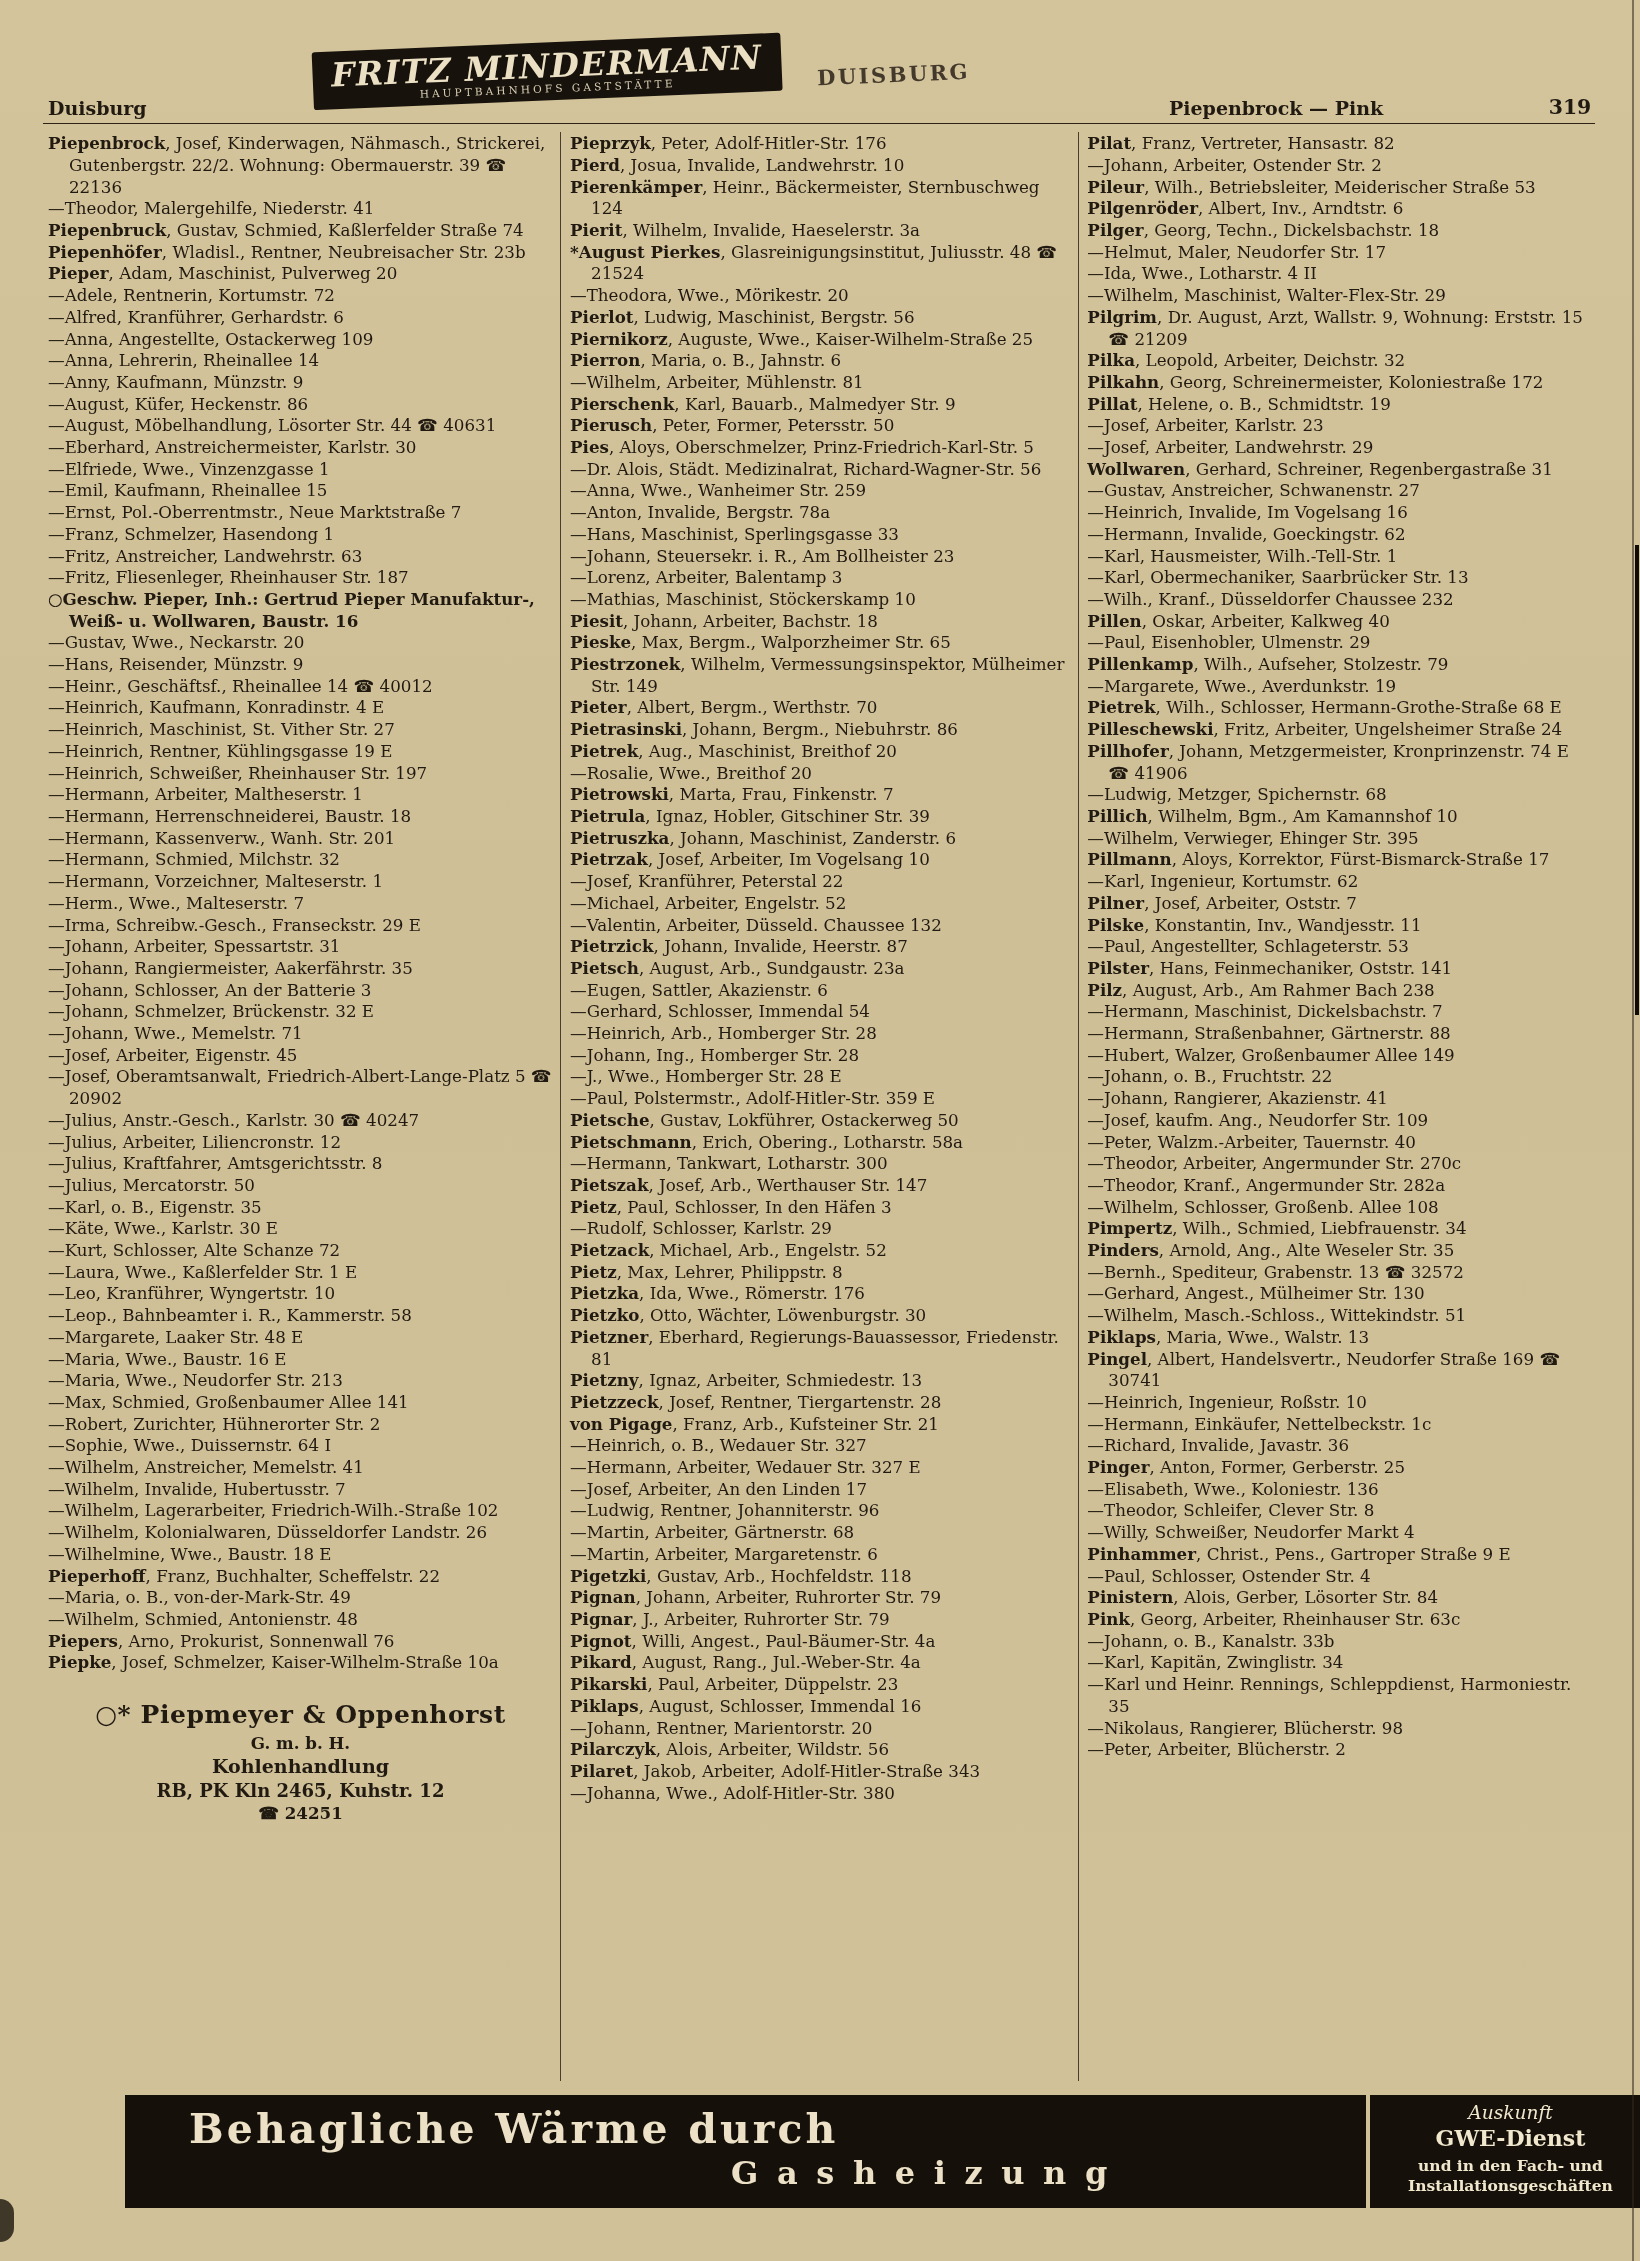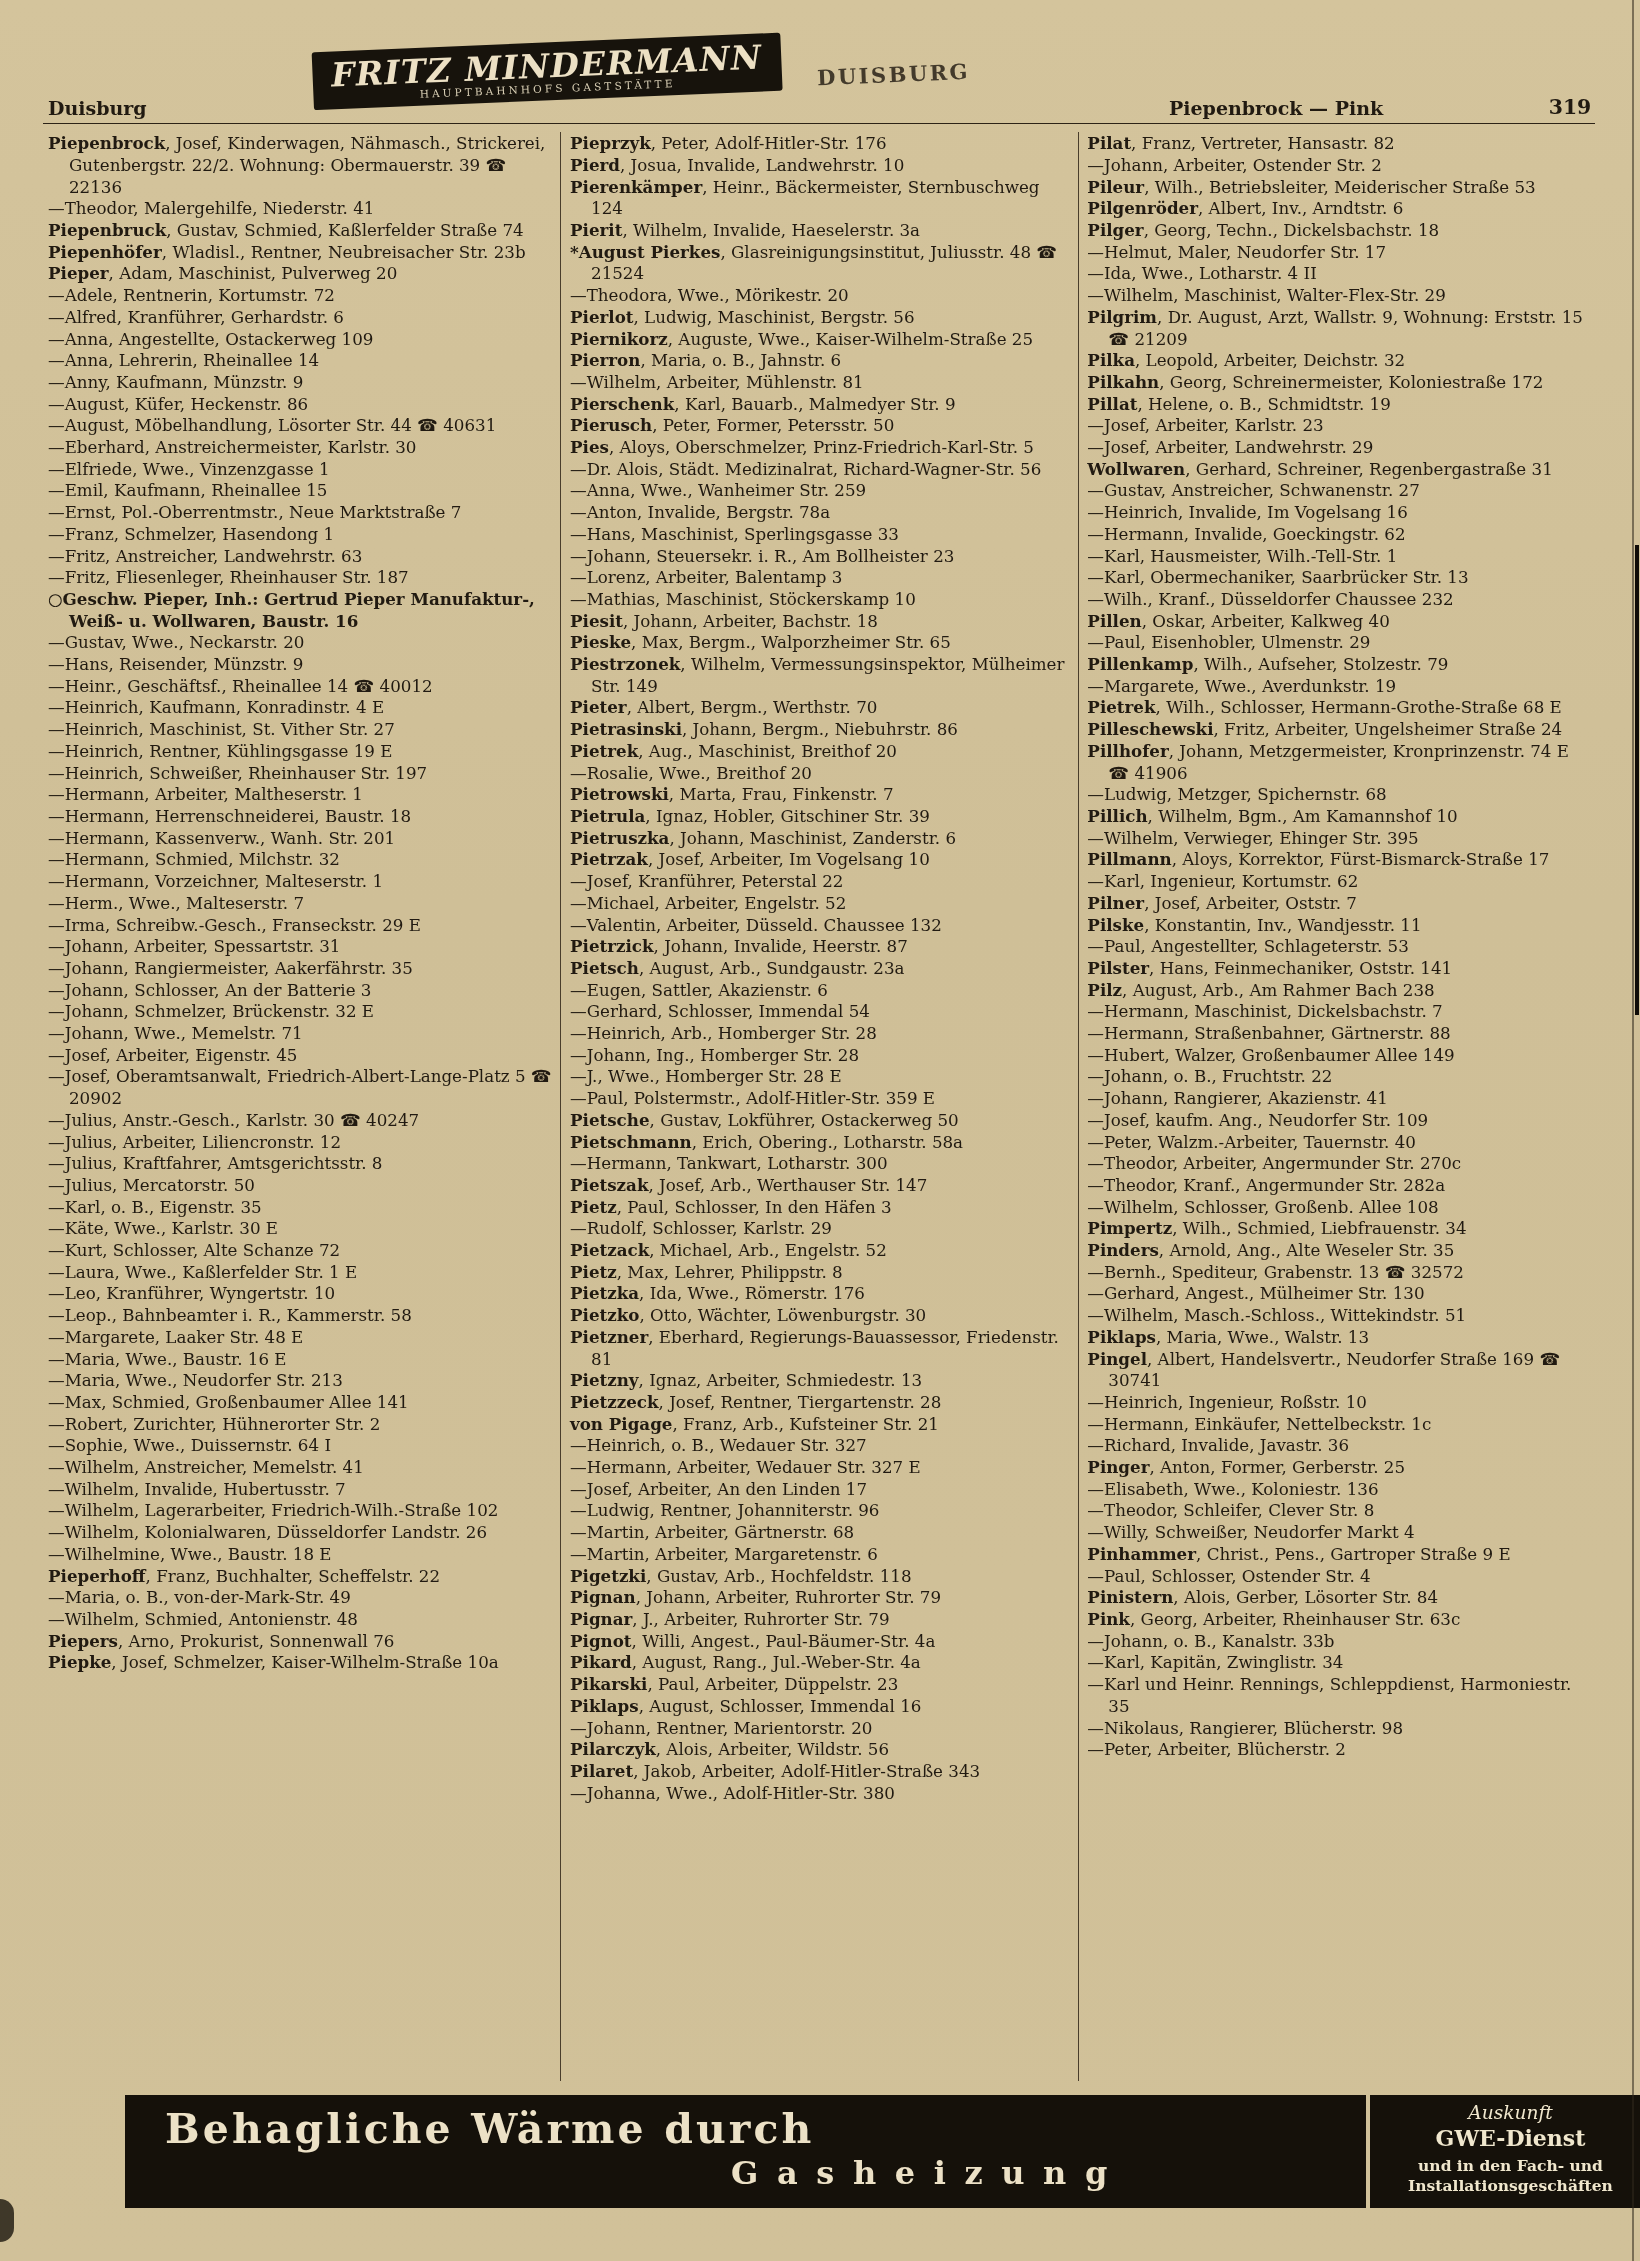--- a/index.html
+++ b/index.html
@@ -28,21 +28,21 @@
   
   .piep-ad{margin-top:26px;text-align:center;font-weight:bold;}
   .pa-title{font-size:25px;letter-spacing:0.6px;}
   .pa-l2{font-size:16.7px;margin-top:3.7px;}
   .pa-l3{font-size:19px;margin-top:2.5px;}
   .pa-l4{font-size:18px;margin-top:2.5px;}
   .pa-l5{font-size:16.7px;margin-top:2.5px;}
 
   
   .banner{position:absolute;left:125px;top:2095px;width:1241px;height:113px;background:#15110a;color:#ece1c6;}
-  .banner-l1{position:absolute;left:40px;top:10px;font-size:41px;font-weight:bold;letter-spacing:3.1px;}
+  .banner-l1{position:absolute;left:64px;top:10px;font-size:41px;font-weight:bold;letter-spacing:3.1px;}
   .banner-l2{position:absolute;left:606px;top:59px;font-size:32px;font-weight:bold;letter-spacing:18.6px;}
   .info-box{position:absolute;left:1370px;top:2095px;width:281px;height:113px;background:#15110a;color:#f0e7cd;text-align:center;box-sizing:border-box;padding-top:7.4px;}
   .ib-l1{font-size:18.6px;font-style:italic;}
   .ib-l2{font-size:22px;font-weight:bold;margin-top:1.2px;}
   .ib-l3{font-size:15.5px;font-weight:bold;margin-top:5px;}
   .ib-l4{font-size:15.5px;font-weight:bold;margin-top:1.2px;}
 
   
   .edge-line{position:absolute;right:7.4px;top:0;width:1.2px;height:100%;background:#32291d;opacity:.55;}
   .edge-mark{position:absolute;right:1.9px;top:545px;width:4.3px;height:470px;background:#0f0c08;}
@@ -131,20 +131,27 @@
           <div class="entry"><span class="surname"></span>—Wilhelm, Invalide, Hubertusstr. 7</div>
           <div class="entry"><span class="surname"></span>—Wilhelm, Lagerarbeiter, Friedrich-Wilh.-Straße 102</div>
           <div class="entry"><span class="surname"></span>—Wilhelm, Kolonialwaren, Düsseldorfer Landstr. 26</div>
           <div class="entry"><span class="surname"></span>—Wilhelmine, Wwe., Baustr. 18 E</div>
           <div class="entry"><span class="surname">Pieperhoff</span>, Franz, Buchhalter, Scheffelstr. 22</div>
           <div class="entry"><span class="surname"></span>—Maria, o. B., von-der-Mark-Str. 49</div>
           <div class="entry"><span class="surname"></span>—Wilhelm, Schmied, Antonienstr. 48</div>
           <div class="entry"><span class="surname">Piepers</span>, Arno, Prokurist, Sonnenwall 76</div>
           <div class="entry"><span class="surname">Piepke</span>, Josef, Schmelzer, Kaiser-Wilhelm-Straße 10a</div>
         </div>
+      <div class="piep-ad">
+        <div class="pa-title">○* Piepmeyer &amp; Oppenhorst</div>
+        <div class="pa-l2">G. m. b. H.</div>
+        <div class="pa-l3">Kohlenhandlung</div>
+        <div class="pa-l4">RB, PK Kln 2465, Kuhstr. 12</div>
+        <div class="pa-l5">☎ 24251</div>
+      </div>
     </div>
     <div class="col divided">
       <div>
           <div class="entry"><span class="surname">Pieprzyk</span>, Peter, Adolf-Hitler-Str. 176</div>
           <div class="entry"><span class="surname">Pierd</span>, Josua, Invalide, Landwehrstr. 10</div>
           <div class="entry"><span class="surname">Pierenkämper</span>, Heinr., Bäckermeister, Sternbuschweg 124</div>
           <div class="entry"><span class="surname">Pierit</span>, Wilhelm, Invalide, Haeselerstr. 3a</div>
           <div class="entry"><span class="surname">*August Pierkes</span>, Glasreinigungsinstitut, Juliusstr. 48 ☎ 21524</div>
           <div class="entry"><span class="surname"></span>—Theodora, Wwe., Mörikestr. 20</div>
           <div class="entry"><span class="surname">Pierlot</span>, Ludwig, Maschinist, Bergstr. 56</div>

